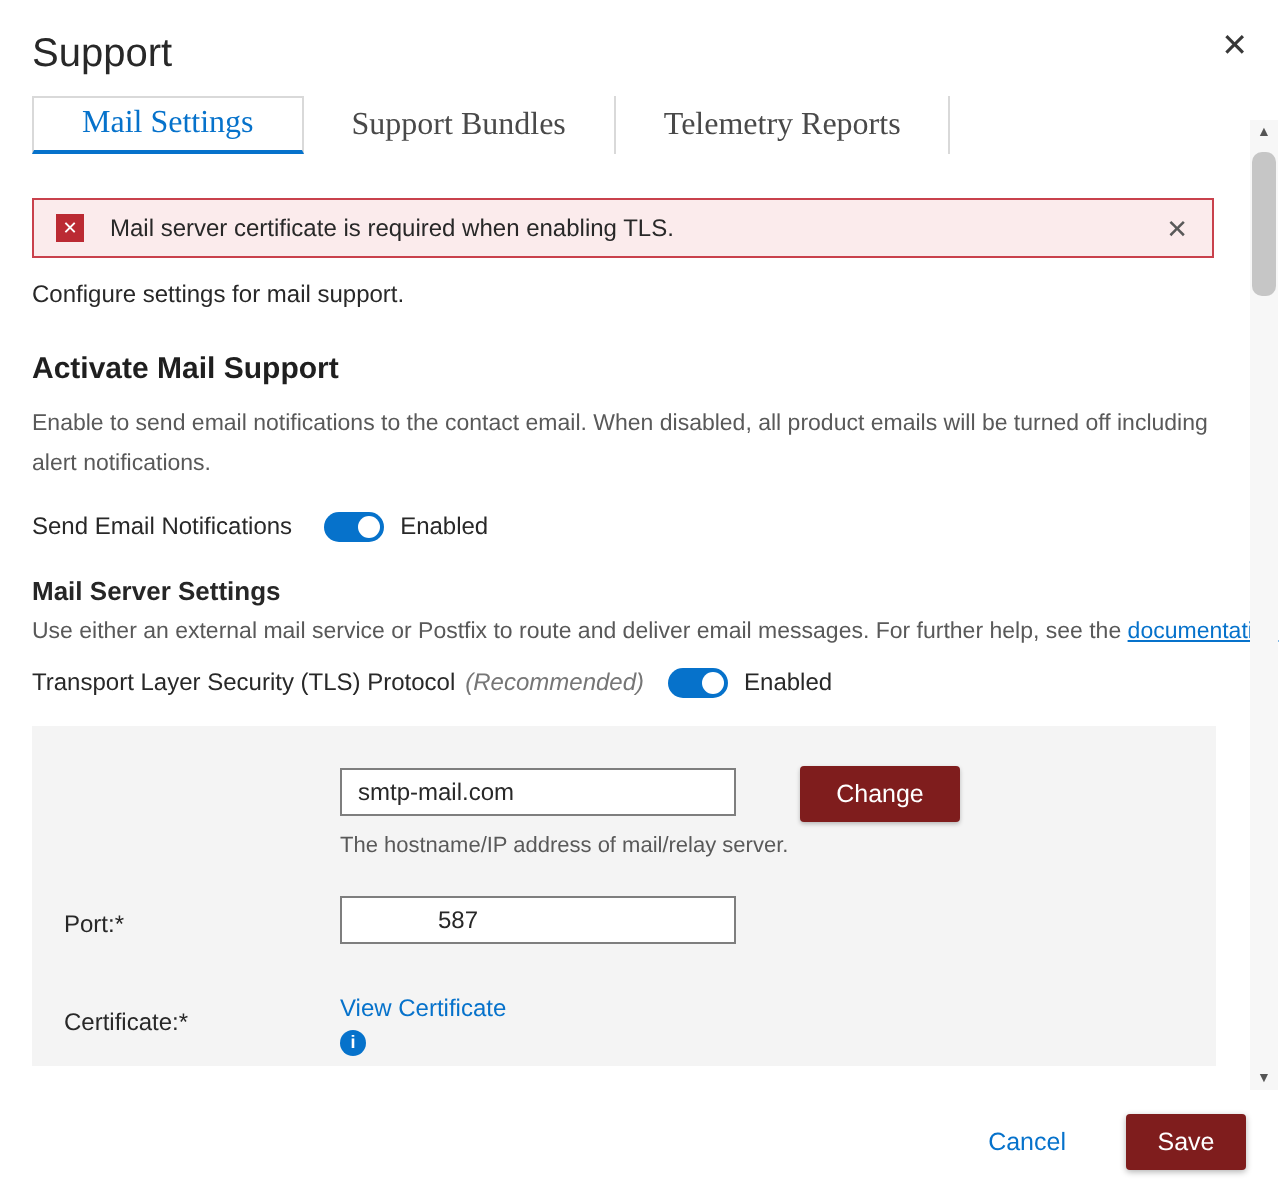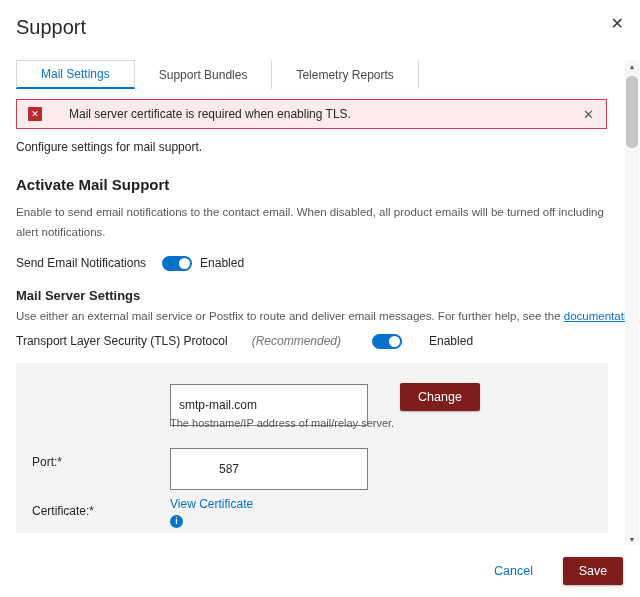--- a/index.html
+++ b/index.html
@@ -8,54 +8,54 @@
     width: 640px; height: 597px;
     font-family: "Liberation Sans", sans-serif;
     background: #ffffff; color: #262626;
     overflow: hidden;
   }
   .dialog { position: relative; width: 640px; height: 597px; background: #fff; }
 
   .title { position: absolute; left: 16px; top: 16px; margin: 0; font-size: 20px; font-weight: 400; color: #282828; }
   .close { position: absolute; right: 16px; top: 16px; font-size: 16px; color: #383838; cursor: pointer; line-height: 1; }
 
-  .tabs { position: absolute; left: 16px; top: 60px; display: flex; height: 29px; font-size: 12px; }
+  .tabs { position: absolute; left: 16px; top: 48px; display: flex; height: 29px; font-size: 16px; font-family: Liberation Serif, serif; }
   .tab { padding: 0 24px; display: flex; align-items: center; color: #494949; border-right: 1px solid #D9D9D9; cursor: pointer; white-space: nowrap; }
   .tab.active { color: #0672CB; border: 1px solid #D9D9D9; border-bottom: 2px solid #0672CB; }
 
   .alert { position: absolute; left: 16px; top: 99px; width: 591px; height: 30px; background: #FBEBEC; border: 1px solid #C9414C; display: flex; align-items: center; font-size: 12px; }
   .alert-icon { width: 14px; height: 14px; background: #BB2A33; color: #fff; font-size: 9px; line-height: 14px; text-align: center; margin-left: 11px; flex: none; }
-  .alert-msg { margin-left: 27px; color: #282828; flex: 1; }
+  .alert-msg { margin-left: 13px; color: #282828; flex: 1; }
   .alert-close { margin-right: 12px; color: #595959; font-size: 13px; cursor: pointer; }
 
   .intro { position: absolute; left: 16px; top: 140px; margin: 0; font-size: 12px; color: #282828; }
 
   .h-activate { position: absolute; left: 16px; top: 176px; margin: 0; font-size: 15px; font-weight: 600; color: #1F1F1F; }
   .desc { margin: 0; font-size: 11.5px; color: #595959; line-height: 20px; }
   .activate-desc { position: absolute; left: 16px; top: 202px; width: 594px; }
   .mail-desc { position: absolute; left: 16px; top: 306px; white-space: nowrap; }
   .link { color: #0672CB; cursor: pointer; }
   .mail-desc .link { text-decoration: underline; }
 
   .row { position: absolute; left: 16px; display: flex; align-items: flex-start; font-size: 12px; color: #282828; }
   .send-row { top: 256px; }
   .send-row .lbl { margin-right: 16px; }
   .toggle { width: 30px; height: 15px; border-radius: 8px; background: #0672CB; position: relative; display: inline-block; cursor: pointer; flex: none; }
   .knob { position: absolute; right: 2px; top: 2px; width: 11px; height: 11px; border-radius: 50%; background: #fff; }
   .state { margin-left: 8px; color: #282828; }
 
   .h-mail { position: absolute; left: 16px; top: 288px; margin: 0; font-size: 13px; font-weight: 600; color: #262626; }
-  .tls-row { top: 334px; gap: 19px; }
+  .tls-row { top: 334px; }
   .note { font-style: italic; color: #767676; margin-left: 5px; }
   .tls-row .toggle { margin-left: 12px; }
 
   .panel { position: absolute; left: 16px; top: 363px; width: 592px; height: 170px; background: #F4F4F4; }
   .f-lbl { position: absolute; font-size: 12px; color: #282828; }
   .lbl-server { left: 16px; top: 28px; }
-  .f-input { position: absolute; height: 42px; border: 1px solid #7E7E7E; background: #fff; font-size: 12px; padding: 0 8px; font-family: inherit; color: #282828; }
+  .f-input { position: absolute; height: 24px; border: 1px solid #7E7E7E; background: #fff; font-size: 12px; padding: 0 8px; font-family: inherit; color: #282828; }
   .input-server { left: 154px; top: 21px; width: 198px; }
   .btn { border: none; background: #7f1d1d; color: #fff; font-size: 12.5px; font-family: inherit; border-radius: 2px; cursor: pointer; }
   .change { position: absolute; left: 384px; top: 20px; width: 80px; height: 28px; box-shadow: 0 1px 2px rgba(0,0,0,0.25); }
   .f-help { position: absolute; left: 154px; top: 54px; font-size: 11px; color: #595959; }
   .lbl-port { left: 16px; top: 92px; }
   .input-port { left: 154px; top: 85px; width: 198px; padding-left: 48px; }
   .lbl-cert { left: 16px; top: 141px; }
   .view-cert { position: absolute; left: 154px; top: 134px; font-size: 12px; }
   .info-row { position: absolute; left: 154px; top: 152px; display: flex; align-items: center; font-size: 12px; }
   .info-icon { width: 13px; height: 13px; border-radius: 50%; background: #0672CB; color: #fff; font-size: 9px; font-weight: 700; line-height: 13px; text-align: center; margin-right: 6px; flex: none; }

